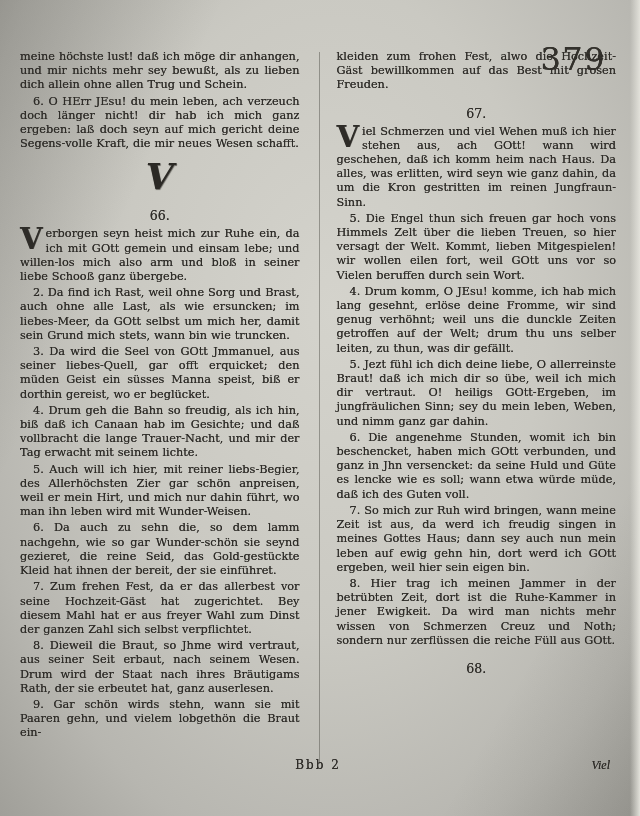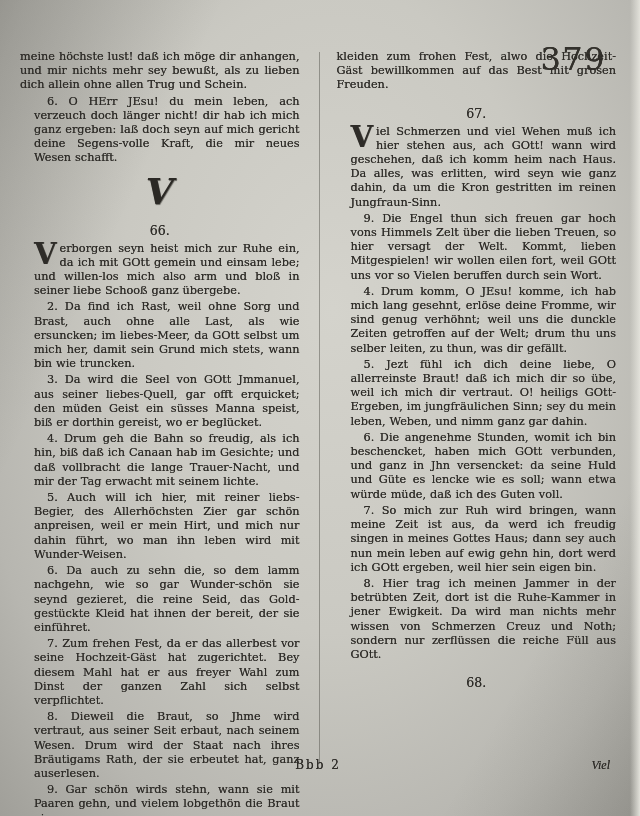--- a/index.html
+++ b/index.html
@@ -49,21 +49,21 @@
     background: rgba(72, 70, 64, 0.45);
   }
   p.verse, p.cont {
     margin: 0 0 2px 0;
     font-size: 11.3px;
     line-height: 14.2px;
     text-align: justify;
     text-shadow: 0 0 0.45px rgba(46,44,40,0.85);
     word-spacing: 0.3px;
   }
-  p.verse { text-indent: 13px; margin-left: 14px; }
+  p.verse { text-indent: 13px; }
   p.cont, p.first { text-indent: 0; }
   .hymn-number {
     text-align: center;
     font-size: 12.5px;
     margin: 13px 0 4px 0;
     text-shadow: 0 0 0.45px rgba(46,44,40,0.85);
   }
   .ornament {
     text-align: center;
     font-size: 36px;
@@ -137,21 +137,21 @@
       <p class="verse">9. Gar schön wirds stehn, wann sie mit Paaren gehn, und vielem lobgethön die Braut ein-</p>
     </div>
 
     <div class="col">
       <p class="cont">kleiden zum frohen Fest, alwo die Hochzeit-Gäst bewillkommen auf das Best mit grosen Freuden.</p>
 
       <div class="hymn-number">67.</div>
 
       <p class="verse first"><span class="dropcap">V</span><span>iel Schmerzen und viel Wehen muß ich hier stehen aus, ach GOtt! wann wird geschehen, daß ich komm heim nach Haus. Da alles, was erlitten, wird seyn wie ganz dahin, da um die Kron gestritten im reinen Jungfraun-Sinn.</span></p>
 
-      <p class="verse">9. Die Engel thun sich freuen gar hoch vons Himmels Zelt über die lieben Treuen, so hier versagt der Welt. Kommt, lieben Mitgespielen! wir wollen eilen fort, weil GOtt uns vor so Vielen beruffen durch sein Wort.</p>
+      <p class="verse">5. Die Engel thun sich freuen gar hoch vons Himmels Zelt über die lieben Treuen, so hier versagt der Welt. Kommt, lieben Mitgespielen! wir wollen eilen fort, weil GOtt uns vor so Vielen beruffen durch sein Wort.</p>
       <p class="verse">4. Drum komm, O JEsu! komme, ich hab mich lang gesehnt, erlöse deine Fromme, wir sind genug verhöhnt; weil uns die dunckle Zeiten getroffen auf der Welt; drum thu uns selber leiten, zu thun, was dir gefällt.</p>
       <p class="verse">5. Jezt fühl ich dich deine liebe, O allerreinste Braut! daß ich mich dir so übe, weil ich mich dir vertraut. O! heiligs GOtt-Ergeben, im jungfräulichen Sinn; sey du mein leben, Weben, und nimm ganz gar dahin.</p>
       <p class="verse">6. Die angenehme Stunden, womit ich bin beschencket, haben mich GOtt verbunden, und ganz in Jhn versencket: da seine Huld und Güte es lencke wie es soll; wann etwa würde müde, daß ich des Guten voll.</p>
       <p class="verse">7. So mich zur Ruh wird bringen, wann meine Zeit ist aus, da werd ich freudig singen in meines Gottes Haus; dann sey auch nun mein leben auf ewig gehn hin, dort werd ich GOtt ergeben, weil hier sein eigen bin.</p>
       <p class="verse">8. Hier trag ich meinen Jammer in der betrübten Zeit, dort ist die Ruhe-Kammer in jener Ewigkeit. Da wird man nichts mehr wissen von Schmerzen Creuz und Noth; sondern nur zerflüssen die reiche Füll aus GOtt.</p>
 
       <div class="hymn-number">68.</div>
     </div>
 
   </div>

